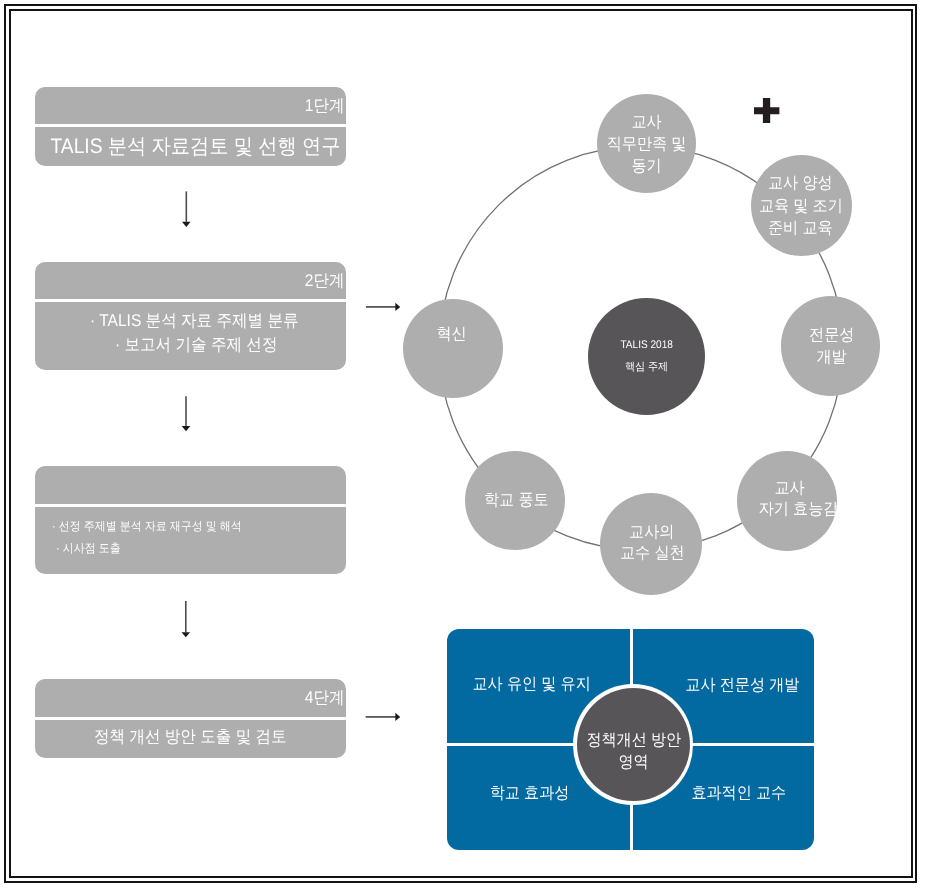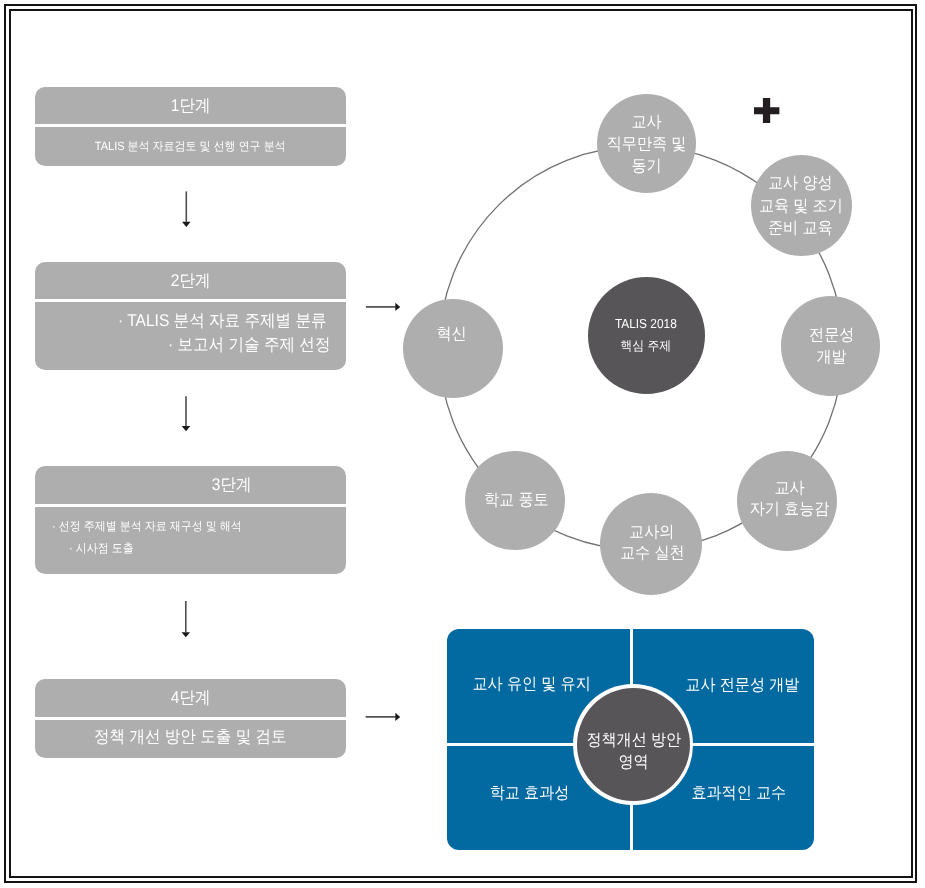--- a/index.html
+++ b/index.html
@@ -10,21 +10,21 @@
   #page{position:relative;width:925px;height:888px;background:#ffffff;}
 
   
   .fr{position:absolute;background:#131313;}
 
   
   .step-box{position:absolute;left:34.8px;width:311.5px;background:#aeaeae;
             border-radius:10px;}
   .step-rule{position:absolute;left:35px;width:311px;height:3px;background:#ffffff;}
   .step-head,.step-body{position:absolute;left:35px;width:311px;color:#ffffff;}
-  .step-head{text-align:center;}
+  .step-head{text-align:right;}
   .tx{display:inline-block;white-space:nowrap;}
   .sc{transform:scaleX(0.915);transform-origin:center center;}
   .sl{transform:scaleX(0.915);transform-origin:left center;}
 
   
   #ring-lines{position:absolute;left:0;top:0;width:925px;height:888px;
               pointer-events:none;}
   .node{position:absolute;border-radius:50%;background:#aeaeae;
         color:#ffffff;text-align:center;}
   .node.dark{background:#585558;}
@@ -58,36 +58,36 @@
     <div class="fr" style="left:9px;top:9px;width:904px;height:2px;"></div>
     <div class="fr" style="left:9px;top:876px;width:904px;height:2px;"></div>
     <div class="fr" style="left:9px;top:9px;width:2px;height:869px;"></div>
     <div class="fr" style="left:911px;top:9px;width:2px;height:869px;"></div>
   </div>
 
   <div id="flow" style="position:absolute;left:0;top:0;width:925px;height:888px;">
       <div class="step-box" style="top: 87.2px; height: 78.5px;"></div>
       <div class="step-rule" style="top: 124.3px;"></div>
       <div class="step-head" style="top: 87.2px; font-size: 17px; line-height: 37.1px;"><span class="tx sc">1단계</span></div>
-      <div class="step-body" style="top: 135.1px; font-size: 12px; line-height: 23px; text-align: center; text-decoration: underline;">
+      <div class="step-body" style="top: 135.1px; font-size: 21px; line-height: 23px; text-align: center; text-decoration: underline;">
         <div><span class="tx sc">TALIS 분석 자료검토 및 선행 연구 분석</span></div>
       </div>
       <div class="step-box" style="top: 262.1px; height: 107.7px;"></div>
       <div class="step-rule" style="top: 299.2px;"></div>
       <div class="step-head" style="top: 262.1px; font-size: 17px; line-height: 37.1px;"><span class="tx sc">2단계</span></div>
-      <div class="step-body" style="top: 309px; font-size: 17px; line-height: 23.8px; text-align: right;">
+      <div class="step-body" style="top: 309px; font-size: 17px; line-height: 23.8px; text-align: center;">
         <div style="padding-left: 27px;"><span class="tx sl">· TALIS 분석 자료 주제별 분류</span></div>
         <div style="padding-left: 27px;"><span class="tx sl">· 보고서 기술 주제 선정</span></div>
       </div>
       <div class="step-box" style="top: 465.6px; height: 108.7px;"></div>
       <div class="step-rule" style="top: 503.6px;"></div>
       <div class="step-head" style="top: 465.6px; font-size: 17px; line-height: 38px; margin-left: 41px;"><span class="tx sc">3단계</span></div>
       <div class="step-body" style="top: 515px; font-size: 12px; line-height: 22px; text-align: left;">
         <div style="padding-left: 16.5px;"><span class="tx sl">· 선정 주제별 분석 자료 재구성 및 해석</span></div>
-        <div style="padding-left: 34px;"><span class="tx sl">· 시사점 도출</span></div>
+        <div style="padding-left: 21px;"><span class="tx sl">· 시사점 도출</span></div>
       </div>
       <div class="step-box" style="top: 678.6px; height: 79px;"></div>
       <div class="step-rule" style="top: 716.6px;"></div>
       <div class="step-head" style="top: 678.6px; font-size: 17px; line-height: 38px;"><span class="tx sc">4단계</span></div>
       <div class="step-body" style="top: 725px; font-size: 17px; line-height: 23px; text-align: center;">
         <div><span class="tx sc">정책 개선 방안 도출 및 검토</span></div>
       </div>
       <svg width="925" height="888" viewBox="0 0 925 888" style="position: absolute; left: 0px; top: 0px;">
         <g>
           <line x1="186.3" y1="191.4" x2="186.3" y2="221.9" stroke="#4e4e4e" stroke-width="1.6"></line>
@@ -125,33 +125,33 @@
         <div class="nl" style="top: 16.95px; left: -0.9px; height: 22.5px; line-height: 22.5px;"><span class="tx sc">교사 양성</span></div>
         <div class="nl" style="top: 39.45px; left: -0.9px; height: 22.5px; line-height: 22.5px;"><span class="tx sc">교육 및 조기</span></div>
         <div class="nl" style="top: 61.95px; left: -0.9px; height: 22.5px; line-height: 22.5px;"><span class="tx sc">준비 교육</span></div>
       </div>
       <div class="node" style="left: 780.75px; top: 296px; width: 99.7px; height: 99.7px; font-size: 16.5px;">
         <div class="nl" style="top: 27.65px; left: 1.3px; height: 22.8px; line-height: 22.8px;"><span class="tx sc">전문성</span></div>
         <div class="nl" style="top: 50.45px; left: 1.3px; height: 22.8px; line-height: 22.8px;"><span class="tx sc">개발</span></div>
       </div>
       <div class="node" style="left: 737.4px; top: 450.8px; width: 100px; height: 100px; font-size: 16.5px;">
         <div class="nl" style="top: 27.2px; left: 2.1px; height: 21px; line-height: 21px;"><span class="tx sc">교사</span></div>
-        <div class="nl" style="top: 48.2px; left: 2px; height: 21px; line-height: 21px;"><span class="tx sc">자기 효능감</span></div>
+        <div class="nl" style="top: 48.2px; left: 11px; height: 21px; line-height: 21px;"><span class="tx sc">자기 효능감</span></div>
       </div>
       <div class="node" style="left: 600px; top: 493.1px; width: 102px; height: 102px; font-size: 16.5px;">
         <div class="nl" style="top: 28.7px; left: 1.2px; height: 21.3px; line-height: 21.3px;"><span class="tx sc">교사의</span></div>
         <div class="nl" style="top: 50px; left: 1.2px; height: 21.3px; line-height: 21.3px;"><span class="tx sc">교수 실천</span></div>
       </div>
       <div class="node" style="left: 465.2px; top: 450.6px; width: 99.6px; height: 99.6px; font-size: 16.5px;">
         <div class="nl" style="top: 38.7px; left: 1px; height: 22px; line-height: 22px;"><span class="tx sc">학교 풍토</span></div>
       </div>
       <div class="node" style="left: 403.4px; top: 298.9px; width: 99.4px; height: 99.4px; font-size: 16.5px;">
         <div class="nl" style="top: 24px; left: -1.3px; height: 22px; line-height: 22px;"><span class="tx sc">혁신</span></div>
       </div>
-      <div class="node dark" style="left: 587.85px; top: 277px; width: 116.7px; height: 116.7px; font-size: 13px;">
+      <div class="node dark" style="left: 587.85px; top: 298px; width: 116.7px; height: 116.7px; font-size: 11px;">
         <div class="nl" style="top: 36.25px; left: 0px; height: 22.1px; line-height: 22.1px;"><span class="tx sc">TALIS 2018</span></div>
         <div class="nl" style="top: 58.35px; left: 0px; height: 22.1px; line-height: 22.1px;"><span class="tx sc">핵심 주제</span></div>
       </div>
       <div id="plus" style="left: 754.2px; top: 98px; width: 25.4px; height: 25.4px;"><svg width="25.4" height="25.4" viewBox="0 0 254 254">
           <path d="M89 0 H162 V93 H254 V163 H162 V254 H89 V163 H0 V93 H89 Z" fill="#231c20"></path>
         </svg></div>
     </div>
 
   <div id="quad">
       <div class="quad-sep" style="left: 182.75px; top: 0px; width: 3.7px; height: 221px;"></div>

